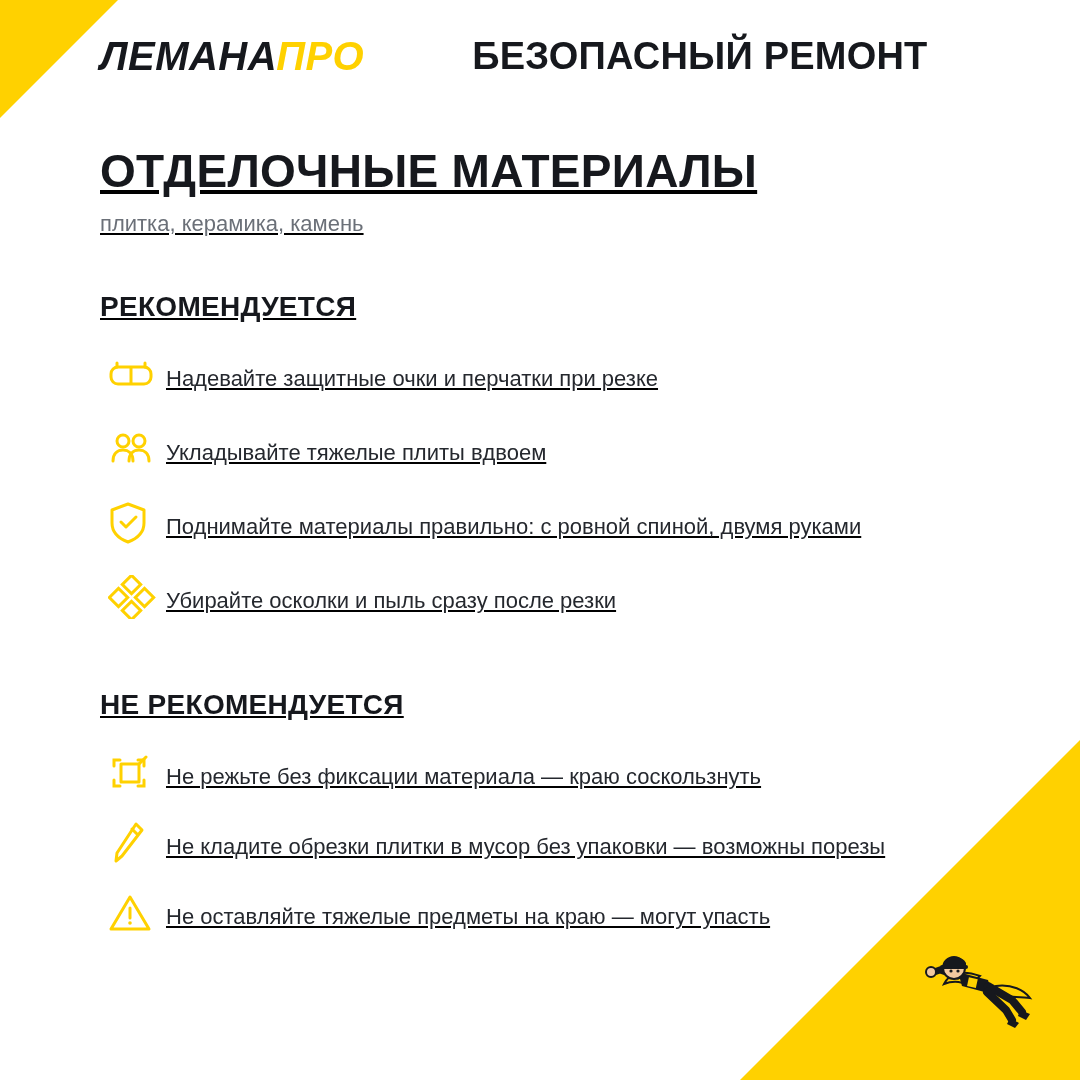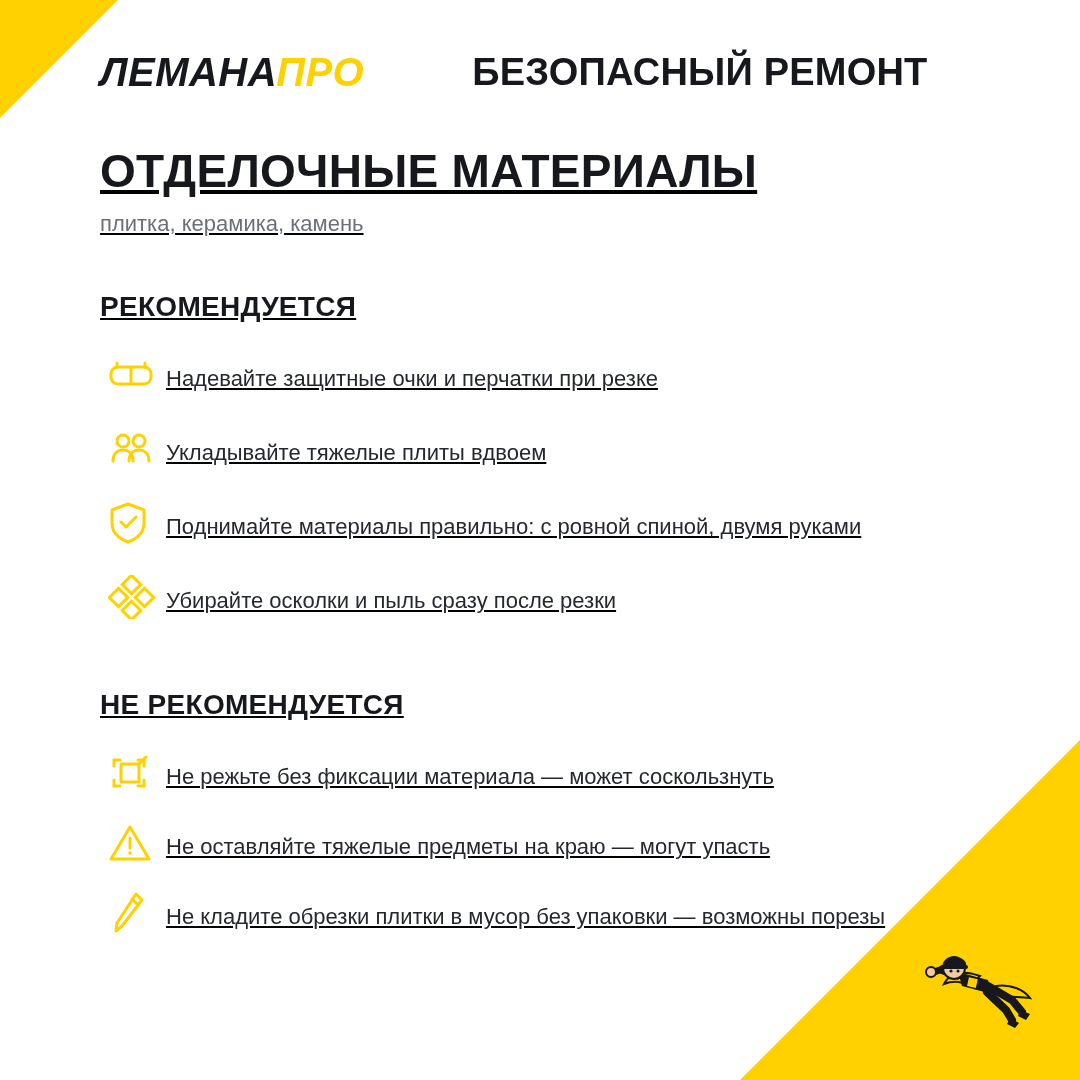--- a/index.html
+++ b/index.html
@@ -27,21 +27,21 @@
     position: absolute;
     bottom: 0; right: 0;
     width: 0; height: 0;
     border-bottom: 340px solid #FFD100;
     border-left: 340px solid transparent;
   }
 
   
   .header {
     position: absolute;
-    top: 44px;
+    top: 28px;
     left: 100px;
     right: 60px;
     height: 56px;
     display: flex;
     align-items: center;
     gap: 60px;
   }
   .logo {
     font-size: 40px;
     font-weight: 700;
@@ -200,42 +200,42 @@
     <h2 class="section-title">НЕ РЕКОМЕНДУЕТСЯ</h2>
 
     <div class="item">
       <div class="item-icon">
         <svg width="42" height="42" viewBox="0 0 42 42">
           <path d="M6 14 V8 H12 M30 8 H36 V14 M36 28 V34 H30 M12 34 H6 V28" fill="none" stroke="#FFD100" stroke-width="3" stroke-linecap="round"></path>
           <path d="M13 12 H31 V30 H13 Z" fill="none" stroke="#FFD100" stroke-width="3" stroke-linejoin="round" stroke-dasharray="0"></path>
           <path d="M31 12 L38 5" stroke="#FFD100" stroke-width="3" stroke-linecap="round"></path>
         </svg>
       </div>
-      <div class="item-text">Не режьте без фиксации материала — может соскользнуть</div>
+      <div class="item-text">Не режьте без фиксации материала — краю соскользнуть</div>
+    </div>
+
+    <div class="item">
+      <div class="item-icon">
+        <svg width="40" height="46" viewBox="0 0 40 46">
+          <path d="M28 4 L34 10 L14 36 L8 41 L9 33 Z" fill="none" stroke="#FFD100" stroke-width="3" stroke-linejoin="round"></path>
+          <path d="M24 9 L29 14" stroke="#FFD100" stroke-width="3" stroke-linecap="round"></path>
+        </svg>
+      </div>
+      <div class="item-text">Не кладите обрезки плитки в мусор без упаковки — возможны порезы</div>
     </div>
 
     <div class="item">
       <div class="item-icon">
         <svg width="44" height="40" viewBox="0 0 44 40">
           <path d="M22 4 L41 36 H3 Z" fill="none" stroke="#FFD100" stroke-width="3" stroke-linejoin="round"></path>
           <path d="M22 15 V25" stroke="#FFD100" stroke-width="3" stroke-linecap="round"></path>
           <circle cx="22" cy="30" r="1.8" fill="#FFD100"></circle>
         </svg>
       </div>
       <div class="item-text">Не оставляйте тяжелые предметы на краю — могут упасть</div>
-    </div>
-
-    <div class="item">
-      <div class="item-icon">
-        <svg width="40" height="46" viewBox="0 0 40 46">
-          <path d="M28 4 L34 10 L14 36 L8 41 L9 33 Z" fill="none" stroke="#FFD100" stroke-width="3" stroke-linejoin="round"></path>
-          <path d="M24 9 L29 14" stroke="#FFD100" stroke-width="3" stroke-linecap="round"></path>
-        </svg>
-      </div>
-      <div class="item-text">Не кладите обрезки плитки в мусор без упаковки — возможны порезы</div>
     </div>
   </div>
 </div>
 
 <div class="mascot">
   <svg width="150" height="110" viewBox="0 0 150 110">
 
     <path d="M92 48 C70 40 60 48 56 56 C66 52 76 54 82 58 Z" fill="#FFD100" stroke="#16181d" stroke-width="2"></path>
     <path d="M108 58 C124 56 136 62 142 70 C130 68 118 70 110 66 Z" fill="#FFD100" stroke="#16181d" stroke-width="2"></path>
 

